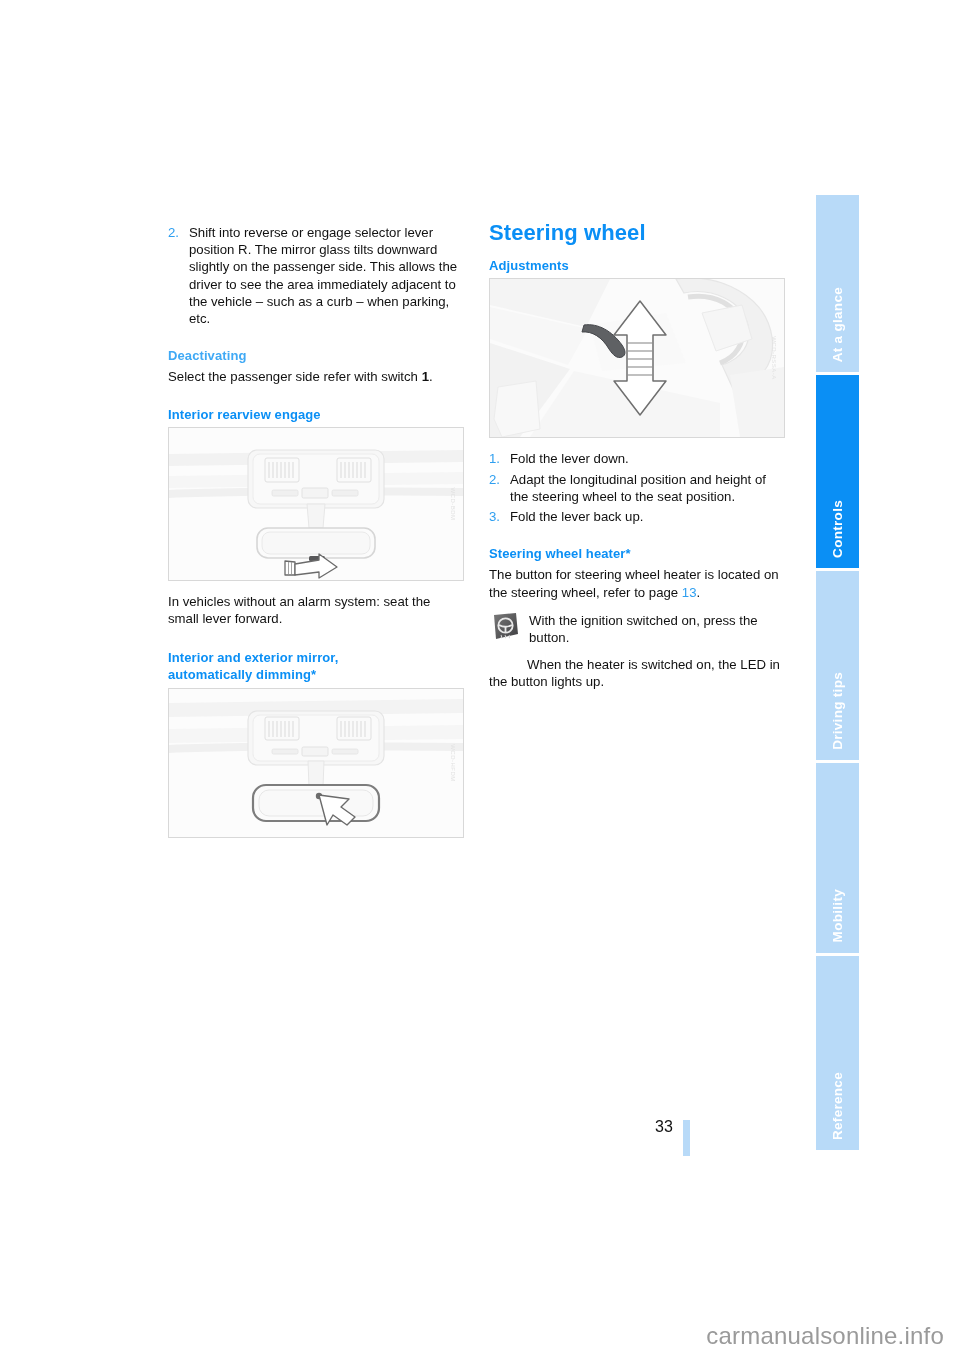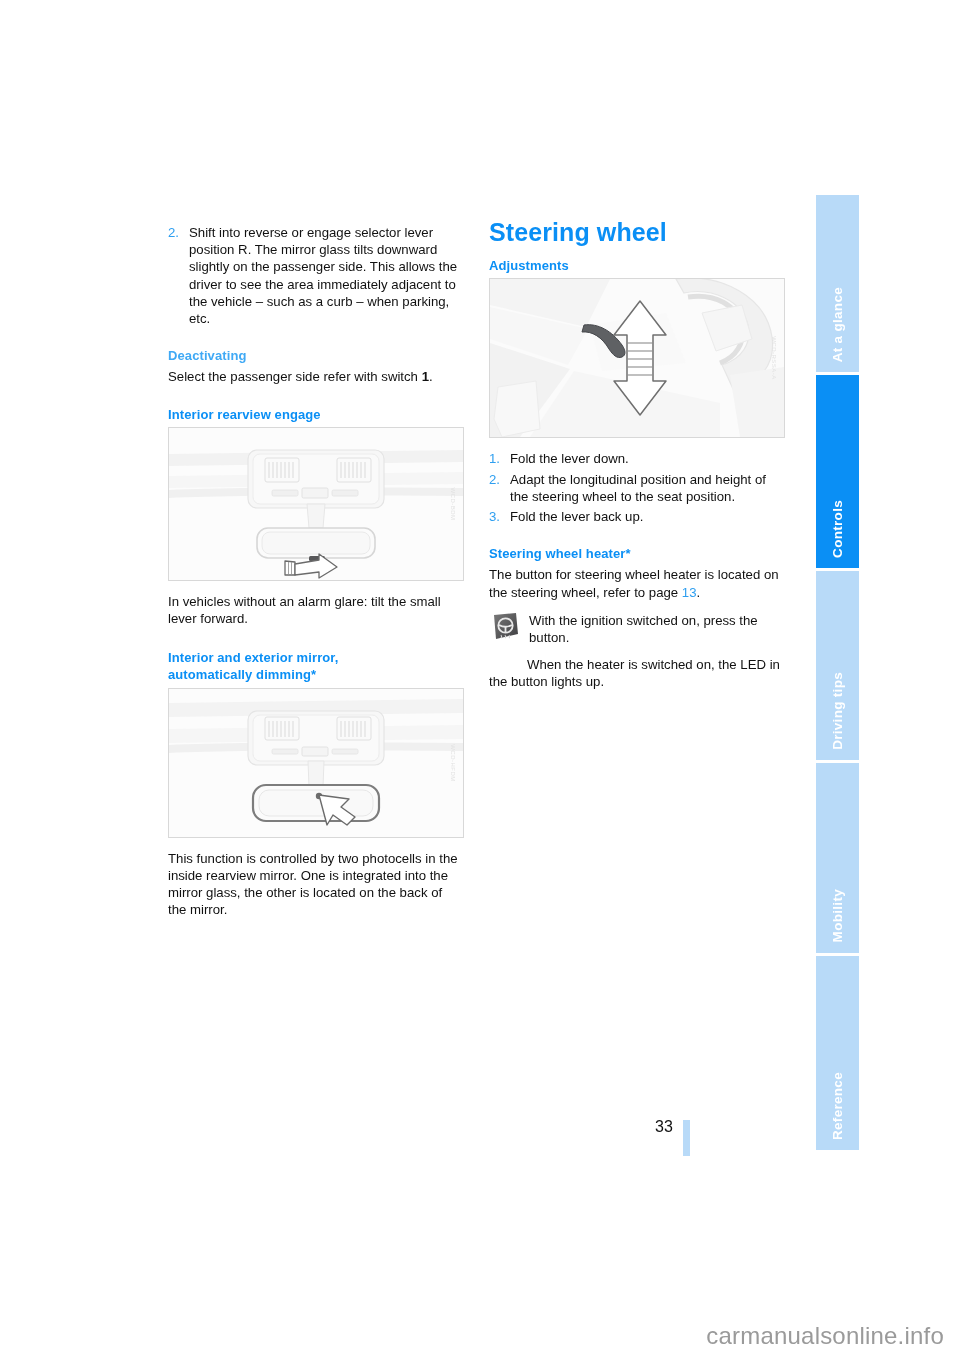--- a/index.html
+++ b/index.html
@@ -65,21 +65,21 @@
     width: 296px;
     font-size: 13.2px;
     line-height: 17.2px;
     color: #111111;
   }
   .col-left  { left: 168px; }
   .col-right { left: 489px; }
 
   h1.title {
     color: #0a8ff5;
-    font-size: 25px;
+    font-size: 22px;
     font-weight: bold;
     margin: 0 0 16px 0;
     letter-spacing: .1px;
   }
   h2.sub {
     color: #3fa9f5;
     font-size: 13px;
     font-weight: bold;
     margin: 20px 0 4px 0;
     letter-spacing: .1px;
@@ -274,21 +274,21 @@
           <path d="M126,136 L150,132 L150,126 L168,139 L150,150 L150,144 L126,147 Z"></path>
         </g>
         <g stroke="#9a9a9a" stroke-width=".9">
           <line x1="119.5" y1="134" x2="119.5" y2="146"></line>
           <line x1="122.5" y1="134" x2="122.5" y2="146"></line>
         </g>
       </svg>
       <div class="fig-code">WCD-BDM</div>
     </div>
 
-    <p>In vehicles without an alarm glare: tilt the small lever forward.</p>
+    <p>In vehicles without an alarm system: seat the small lever forward.</p>
 
     <h2 class="sub blue-strong" style="margin-top:22px;">
       <span>Interior and exterior mirror,</span><br>
       <span>automatically dimming*</span>
     </h2>
 
     <div class="fig" style="height:148px;">
       <svg width="294" height="148" viewBox="0 0 294 148">
         <rect x="0" y="0" width="294" height="148" fill="#fcfcfc"></rect>
         <path d="M0,14 L294,10 L294,24 L0,28 Z" fill="#f3f3f3"></path>
@@ -324,21 +324,20 @@
         <rect x="84" y="96" width="126" height="36" rx="13" fill="#fbfbfb" stroke="#7d7d7d" stroke-width="2.2"></rect>
         <rect x="90" y="101" width="114" height="26" rx="10" fill="#f9f9f9" stroke="#e4e4e4" stroke-width=".9"></rect>
 
         <circle cx="150" cy="107" r="3.2" fill="#6d6d6d"></circle>
 
         <path d="M150,106 L180,110 L172,118 L186,128 L178,136 L164,126 L158,136 Z" fill="#ffffff" stroke="#6b6b6b" stroke-width="1.4" stroke-linejoin="round"></path>
       </svg>
       <div class="fig-code">WCD-HFDM</div>
     </div>
 
-    <p>This function is controlled by two photocells in the inside rearview mirror. One is integrated into the mirror glass, the other is located on the back of the mirror.</p>
 
   </div>
 
   <div class="col col-right">
 
     <h1 class="title">Steering wheel</h1>
 
     <h2 class="sub blue-strong" style="margin-top:0;">Adjustments</h2>
 
 

